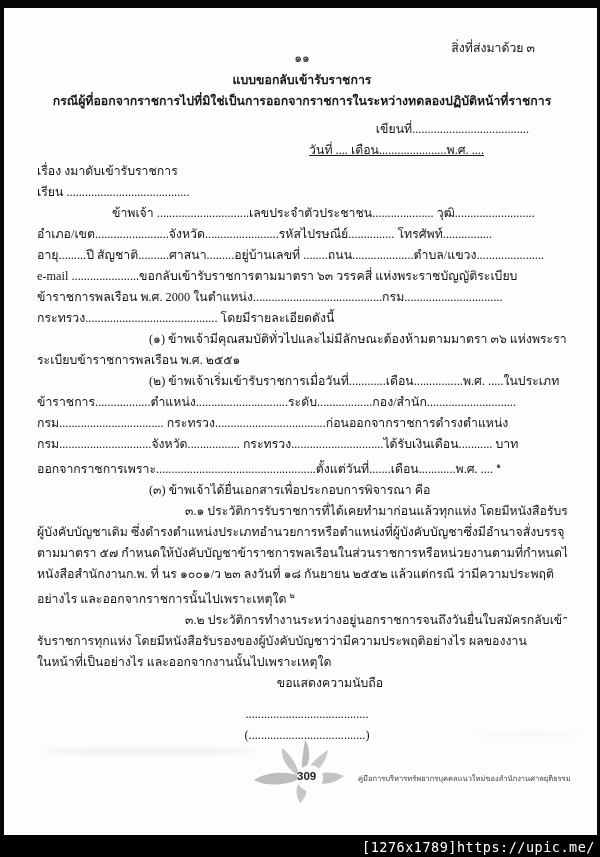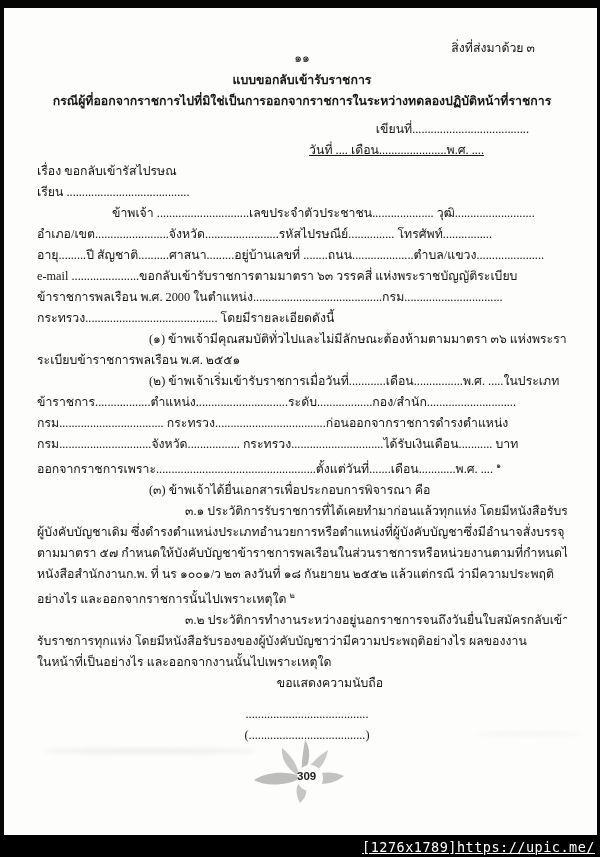--- a/index.html
+++ b/index.html
@@ -45,41 +45,41 @@
     background:#9a9a9a; pointer-events:none;
   }
   .smudge.a { left:38px; top:740px; width:215px; height:6px; opacity:.14; }
   .smudge.b { left:470px; top:724px; width:110px; height:4px; opacity:.08; }
   .url-bar {
     position:absolute; left:0; right:0; bottom:0; height:22px; background:#000;
   }
   .url-text {
     position:absolute; right:5px; bottom:2px; color:#ffffff;
     font-family:"DejaVu Sans Mono","Liberation Mono",monospace;
-    font-size:13.5px; letter-spacing:0.5px;text-decoration:underline;
+    font-size:13.5px; letter-spacing:0.5px;
   }
 </style>
 </head>
 <body>
 
 <div class="page">
 
   <div class="content">
     <div class="hdr">
       <span class="attach">สิ่งที่ส่งมาด้วย ๓</span>
       <span class="pageno-thai">๑๑</span>
     </div>
 
     <div class="ln center bold">แบบขอกลับเข้ารับราชการ</div>
     <div class="ln center bold">กรณีผู้ที่ออกจากราชการไปที่มิใช่เป็นการออกจากราชการในระหว่างทดลองปฏิบัติหน้าที่ราชการ</div>
 
     <div class="ln right1 wa">เขียนที่......................................</div>
     <div class="ln right2">วันที่ .... เดือน......................พ.ศ. ....</div>
 
-    <div class="ln">เรื่อง  ขอกลับเข้ารัสไปรษณ</div>
+    <div class="ln">เรื่อง  งมาดับเข้ารับราชการ</div>
     <div class="ln">เรียน  ........................................</div>
 
     <div class="ln in1">ข้าพเจ้า ..............................เลขประจำตัวประชาชน.................... วุฒิ..........................</div>
     <div class="ln">อำเภอ/เขต........................จังหวัด........................รหัสไปรษณีย์............... โทรศัพท์................</div>
     <div class="ln">อายุ.........ปี สัญชาติ..........ศาสนา.........อยู่บ้านเลขที่ ........ถนน....................ตำบล/แขวง......................</div>
     <div class="ln">e-mail   ......................ขอกลับเข้ารับราชการตามมาตรา ๖๓ วรรคสี่ แห่งพระราชบัญญัติระเบียบ</div>
     <div class="ln">ข้าราชการพลเรือน พ.ศ. 2000 ในตำแหน่ง..........................................กรม................................</div>
     <div class="ln">กระทรวง........................................... โดยมีรายละเอียดดังนี้</div>
     <div class="ln in2">(๑)   ข้าพเจ้ามีคุณสมบัติทั่วไปและไม่มีลักษณะต้องห้ามตามมาตรา ๓๖ แห่งพระราชบัญญัติ</div>
     <div class="ln">ระเบียบข้าราชการพลเรือน พ.ศ. ๒๕๕๑</div>
@@ -114,19 +114,20 @@
         <path d="M30 10 C40 18 46 28 47 38 C36 32 29 22 30 10 Z" fill="#c6c6c6"></path>
         <path d="M53 2 C51 14 49 26 50 36 C59 26 59 10 53 2 Z" fill="#bcbcbc"></path>
         <path d="M76 12 C66 18 56 28 52 38 C66 36 74 24 76 12 Z" fill="#c9c9c9"></path>
         <path d="M92 38 C80 32 64 34 53 40 C64 49 81 47 92 38 Z" fill="#c2c2c2"></path>
         <path d="M2 42 C16 33 36 33 51 39 C36 48 14 49 2 42 Z" fill="#bdbdbd"></path>
         <path d="M48 65 C43 56 43 47 50 42 C57 50 55 59 48 65 Z" fill="#c6c6c6"></path>
         <circle cx="58" cy="40" r="13" fill="#fdfdfb"></circle>
       </svg>
       <span class="leaf-pageno">309</span>
     </div>
+    <span class="footer-caption">คู่มือการบริหารทรัพยากรบุคคลแนวใหม่ของสำนักงานศาลยุติธรรม</span>
   </div>
 
 </div>
 
 <div class="url-bar">
   <span class="url-text">[1276x1789]https://upic.me/</span>
 </div>
 
 </body></html>

